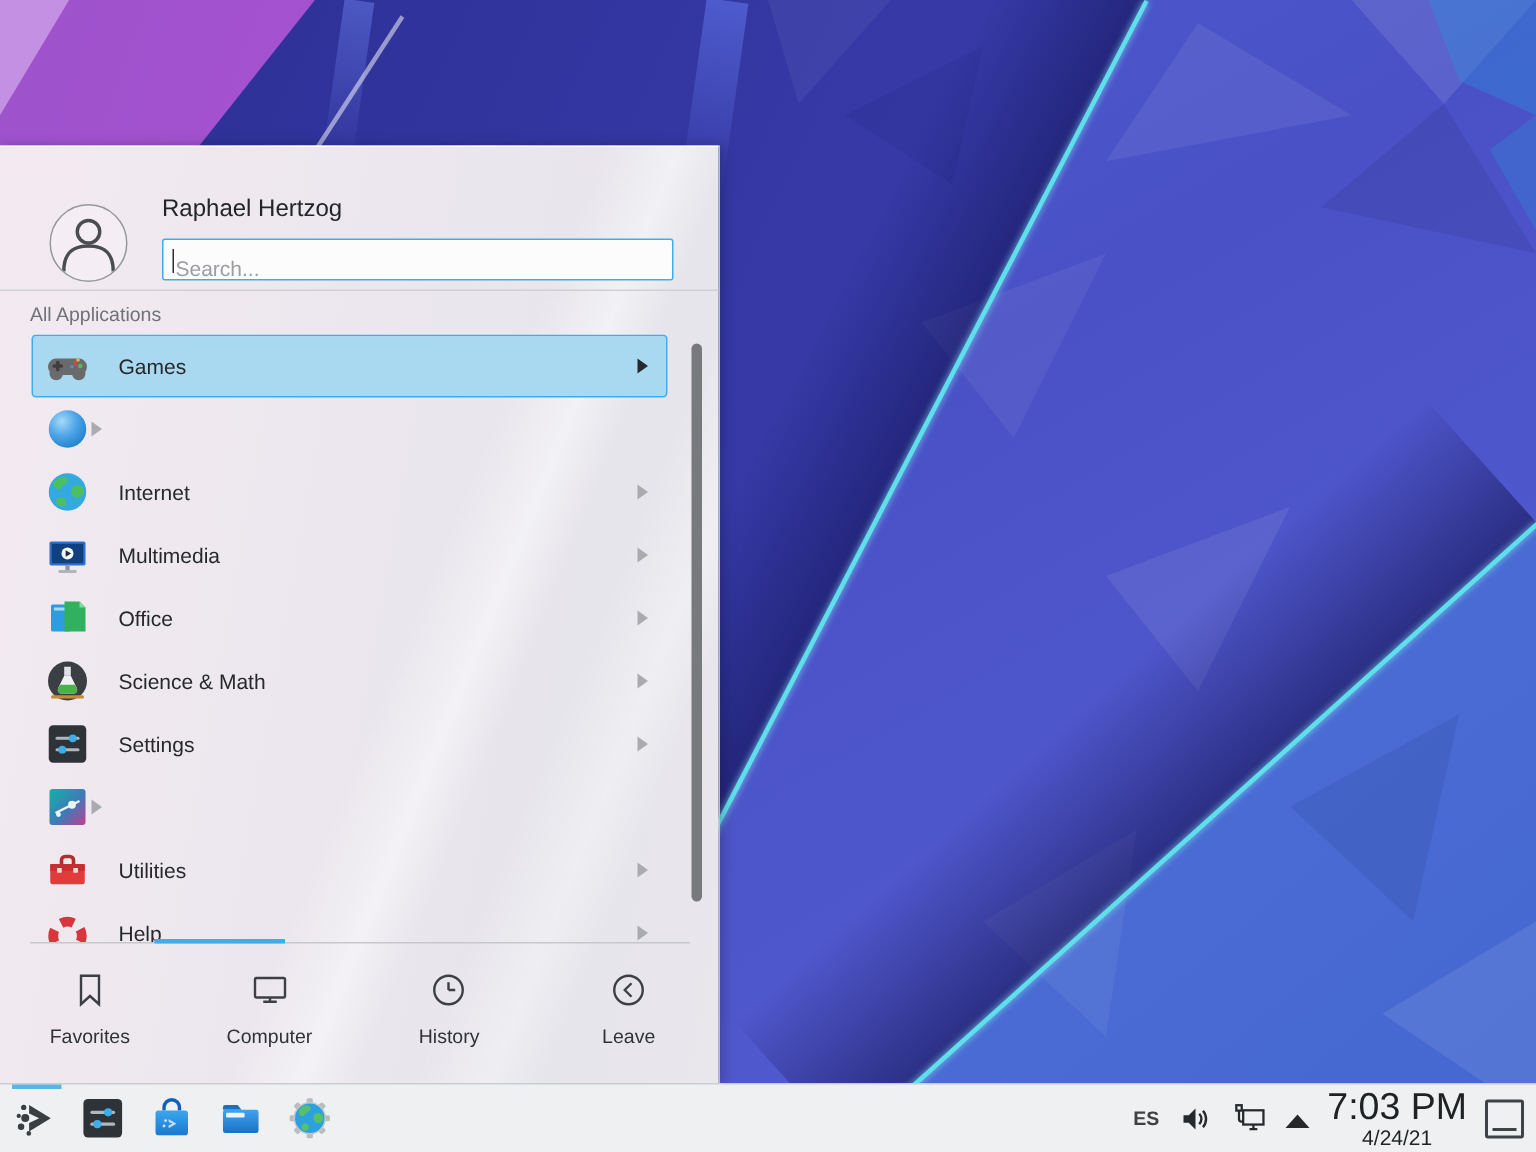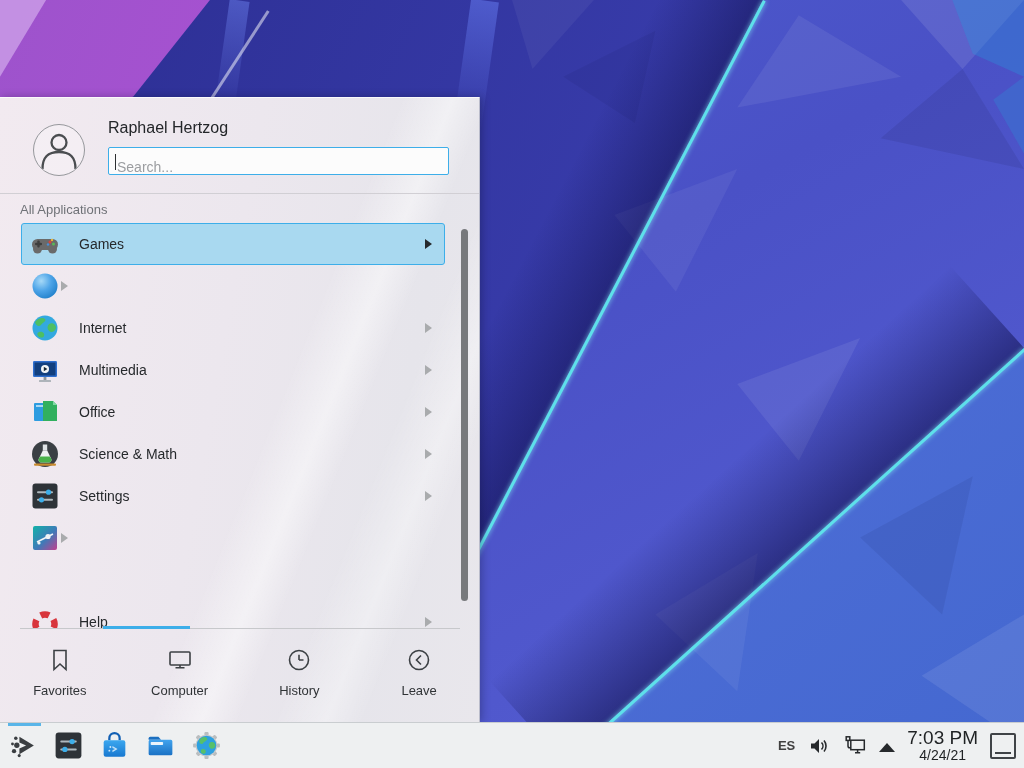--- a/index.html
+++ b/index.html
@@ -52,21 +52,21 @@
     background:rgba(255,255,255,.5);}
 
   
   .menu{position:absolute;left:0;top:97px;width:480px;height:625px;box-sizing:border-box;
     border-top:1px solid rgba(255,255,255,.75);border-right:1px solid #babccb;
     background:
       linear-gradient(112deg,rgba(255,255,255,0) 55%,rgba(255,255,255,.45) 62%,rgba(255,255,255,0) 67%),
       linear-gradient(112deg,rgba(255,255,255,0) 72%,rgba(255,255,255,.35) 79%,rgba(255,255,255,0) 84%),
       linear-gradient(100deg,#f2eaf0 0%,#ece7ee 45%,#e6e5eb 78%,#e9e7ec 100%);
     box-shadow:2px 0 8px rgba(0,0,20,.25);}
-  .menu-header{position:absolute;left:0;top:0;width:100%;height:95px;}
+  .menu-header{position:absolute;left:0;top:12px;width:100%;height:95px;}
   .avatar{position:absolute;left:33px;top:26px;width:50px;height:50px;border-radius:50%;
     border:1px solid #96989c;overflow:hidden;background:rgba(255,255,255,.25);}
   .user-name{position:absolute;left:108px;top:21px;font-size:16px;color:#232629;}
   .search-box{position:absolute;left:108px;top:49px;width:341px;height:28px;box-sizing:border-box;
     border:1px solid #3daee9;border-radius:2px;background:#fcfcfc;}
   .search-box input{position:absolute;inset:0;border:0;outline:0;background:transparent;
     font-family:"Liberation Sans",sans-serif;font-size:14px;color:#232629;padding:12px 0 0 8px;width:100%;box-sizing:border-box;}
   .search-box input::placeholder{color:#9b9da0;}
   .search-caret{position:absolute;left:6px;top:6px;width:1px;height:16px;background:#2c2f31;}
   .menu-hdiv{position:absolute;left:0;top:95px;width:100%;height:1px;background:#d1cfd4;}
@@ -96,21 +96,21 @@
   .tb-left{position:absolute;left:6px;top:0;height:100%;display:flex;align-items:center;gap:13px;}
   .tb-icon{width:33px;height:33px;position:relative;}
   .tb-icon svg{width:100%;height:100%;}
   .tb-active-line{position:absolute;left:8px;top:0;width:33px;height:3px;background:#59b5e8;}
   .tb-right{position:absolute;right:8px;top:0;height:100%;display:flex;align-items:center;gap:12px;}
   .kbd-layout{font-size:13px;font-weight:bold;color:#404040;}
   .tray-ic{width:24px;height:24px;}
   .caret-up{width:0;height:0;border-left:8px solid transparent;border-right:8px solid transparent;
     border-bottom:9px solid #26292c;margin-top:3px;}
   .clock{display:flex;flex-direction:column;align-items:center;line-height:1.05;color:#1f2224;}
-  .clock .time{font-size:19px;}
+  .clock .time{font-size:25px;}
   .clock .date{font-size:14px;}
   .show-desktop{width:26px;height:26px;box-sizing:border-box;border:2px solid #3f4347;border-radius:2px;position:relative;}
   .show-desktop::after{content:"";position:absolute;left:3px;right:3px;bottom:3px;height:2px;background:#3f4347;}
 </style>
 </head>
 <body>
 
 <div id="screen">
 
   <div class="wp">
@@ -261,20 +261,31 @@
                 </linearGradient>
               </defs>
               <rect x="4" y="4" width="24" height="24" rx="2" fill="url(#gsys)"></rect>
               <path d="M8 20 L24 12" stroke="#f2f5f7" stroke-width="1.6"></path>
               <circle cx="19" cy="14.5" r="2.6" fill="#eef3f5"></circle>
               <circle cx="10" cy="21" r="1.6" fill="#eef3f5"></circle>
             </svg></span>
         <span class="arrow"></span>
       </div>
 
+      <div class="app-item" style="top:336px">
+        <span class="ic"><svg viewBox="0 0 32 32">
+              <path d="M12 12 V9.5 a2.5 2.5 0 0 1 2.5 -2.5 h3 a2.5 2.5 0 0 1 2.5 2.5 V12" fill="none" stroke="#b22d2d" stroke-width="2.4"></path>
+              <rect x="4.5" y="12" width="23" height="13.5" rx="1.5" fill="#e23b3b"></rect>
+              <rect x="4.5" y="12" width="23" height="4.5" fill="#c52f2f"></rect>
+              <rect x="9" y="14.6" width="3.2" height="3.2" rx=".5" fill="#f6d7d7"></rect>
+              <rect x="19.8" y="14.6" width="3.2" height="3.2" rx=".5" fill="#f6d7d7"></rect>
+            </svg></span>
+        <span class="lbl">Utilities</span>
+        <span class="arrow"></span>
+      </div>
 
       <div class="app-item" style="top:378px">
         <span class="ic"><svg viewBox="0 0 32 32">
               <circle cx="16" cy="18" r="9.5" fill="none" stroke="#d8353c" stroke-width="6.5" stroke-dasharray="8.6 6.3" transform="rotate(-28 16 18)"></circle>
             </svg></span>
         <span class="lbl">Help</span>
         <span class="arrow"></span>
       </div>
 
     </div>

